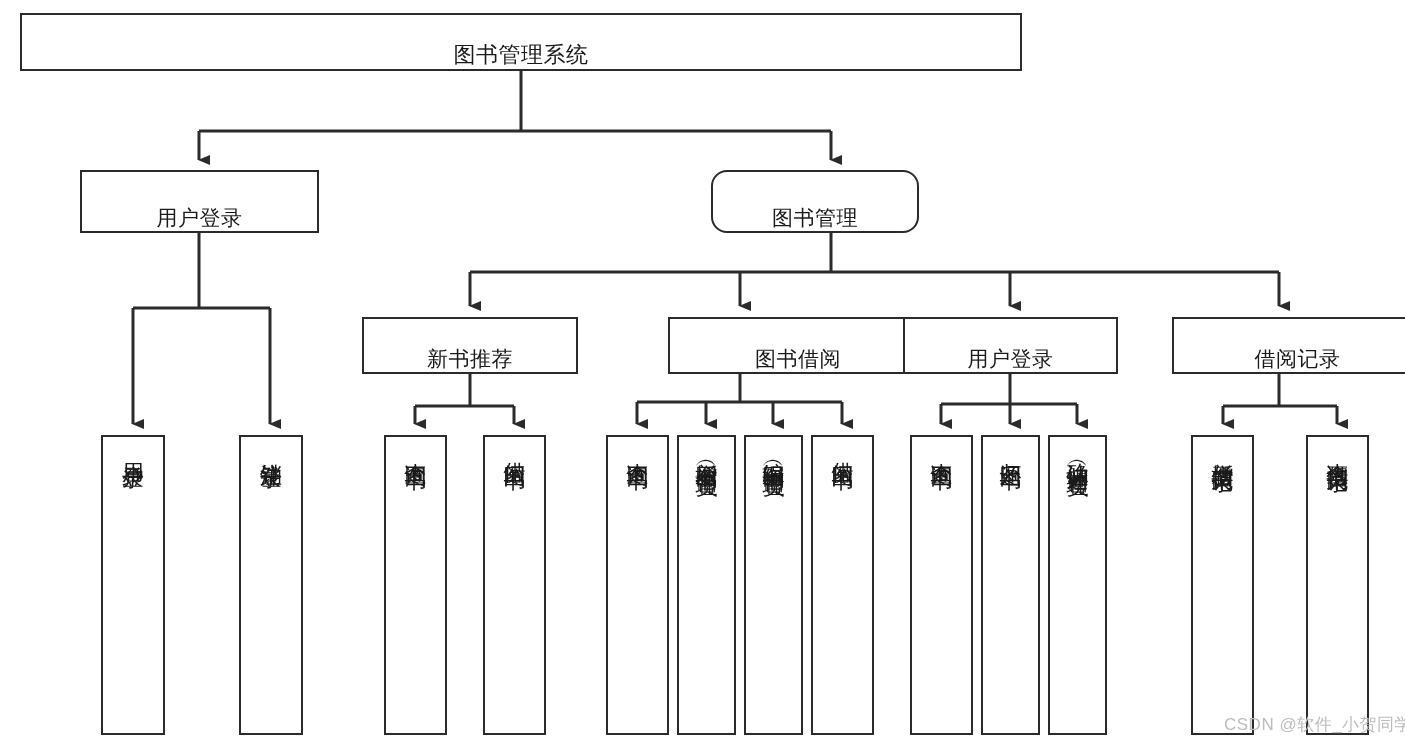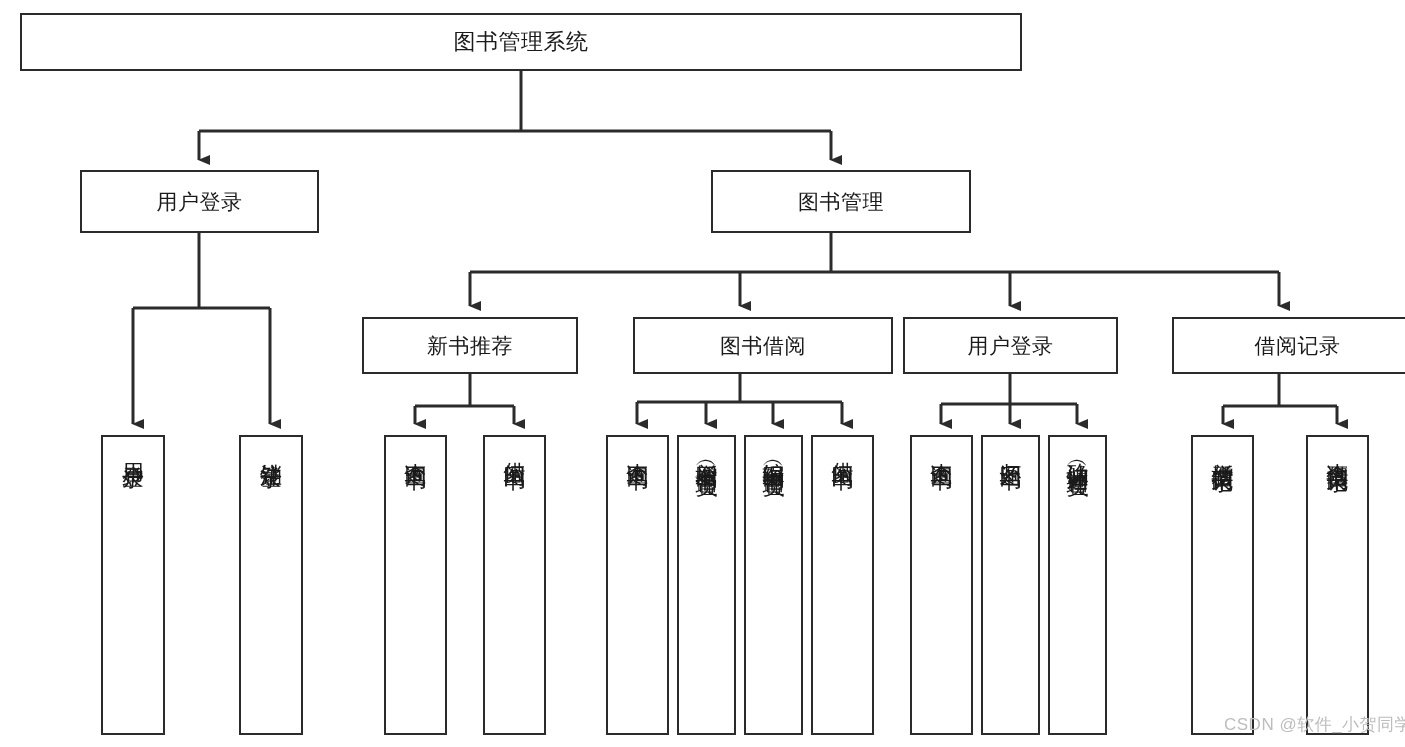--- a/index.html
+++ b/index.html
@@ -25,21 +25,21 @@
     width: 1405px;
     height: 747px;
     pointer-events: none;
   }
   .node {
     position: absolute;
     box-sizing: border-box;
     border: 2px solid #2b2b2b;
     background: #ffffff;
     display: flex;
-    align-items: center;
+    align-items: flex-end;
     justify-content: center;
     color: #1a1a1a;
   }
   .node .label {
     display: block;
     text-align: center;
     line-height: 1.22;
     letter-spacing: 0.5px;
   }
   
@@ -126,29 +126,29 @@
   </svg>
 
   <div class="node horiz root" style="left:20px; top:13px; width:1002px; height:58px;">
     <span class="label">图书管理系统</span>
   </div>
 
   <div class="node horiz" style="left:80px; top:170px; width:239px; height:63px;">
     <span class="label">用户登录</span>
   </div>
 
-  <div class="node horiz" style="left:711px; top:170px; width:260px; height:63px;">
+  <div class="node horiz" style="left:711px; top:170px; width:208px; height:63px;border-radius:16px;">
     <span class="label">图书管理</span>
   </div>
 
   <div class="node horiz" style="left:362px; top:317px; width:216px; height:57px;">
     <span class="label">新书推荐</span>
   </div>
 
-  <div class="node horiz" style="left:633px; top:317px; width:260px; height:57px;">
+  <div class="node horiz" style="left:668px; top:317px; width:260px; height:57px;">
     <span class="label">图书借阅</span>
   </div>
 
   <div class="node horiz" style="left:903px; top:317px; width:215px; height:57px;">
     <span class="label">用户登录</span>
   </div>
 
   <div class="node horiz" style="left:1172px; top:317px; width:251px; height:57px;">
     <span class="label">借阅记录</span>
   </div>

